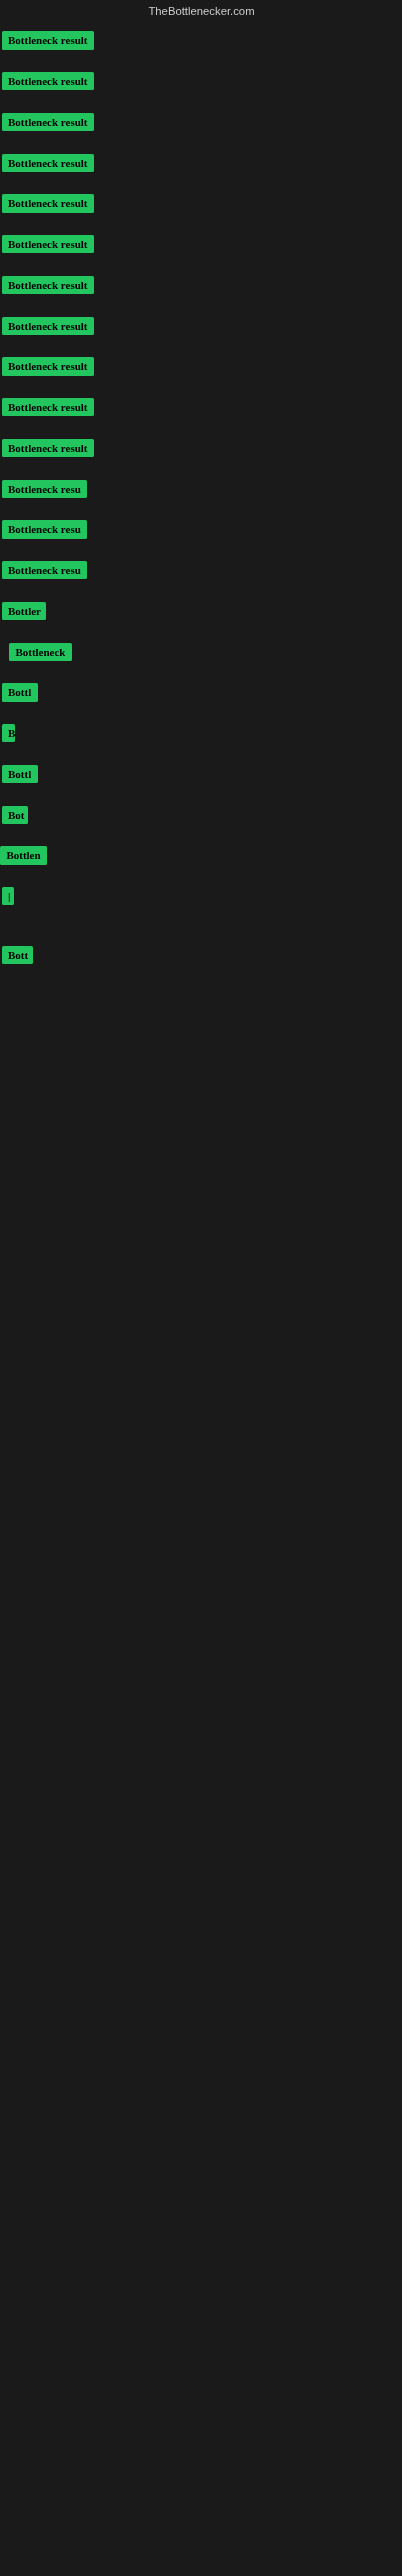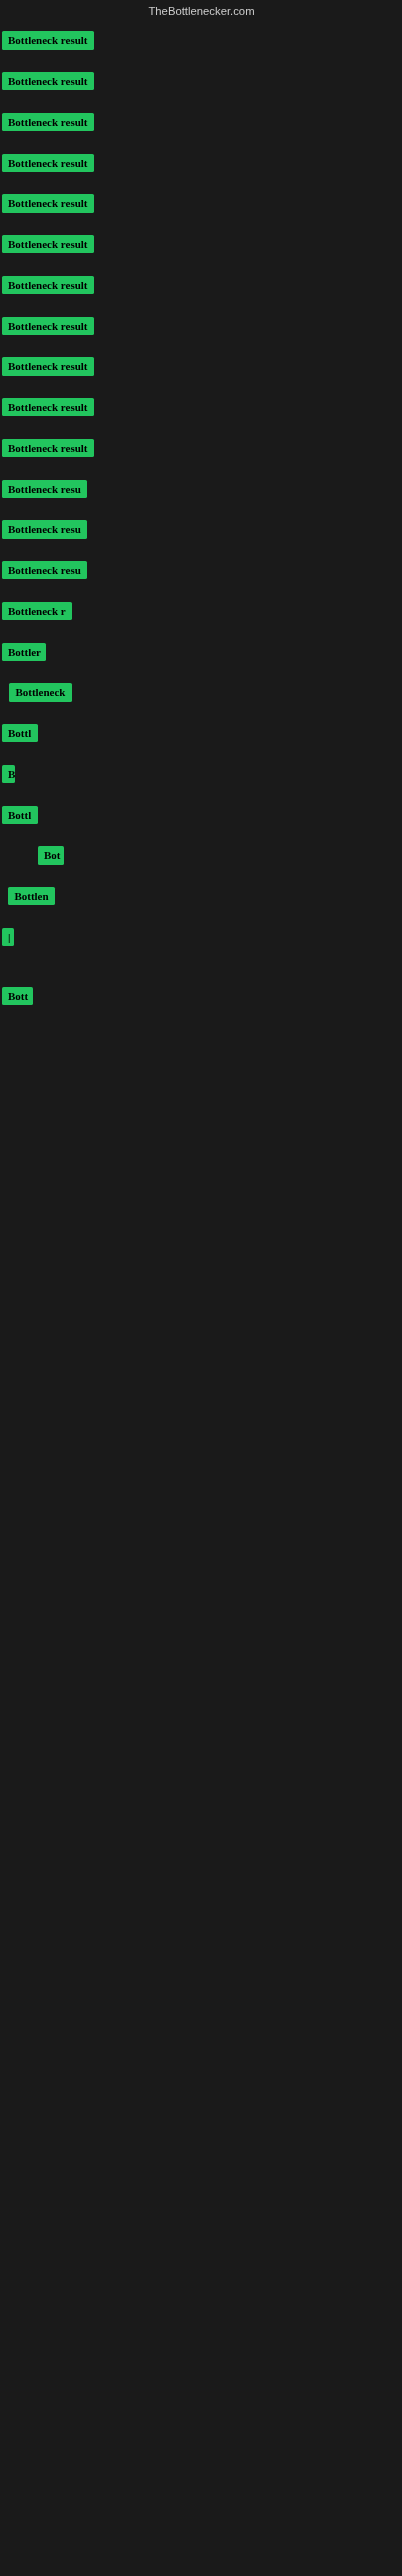--- a/index.html
+++ b/index.html
@@ -52,25 +52,24 @@
     <div style="padding-top: 9.7px; padding-bottom: 9.7px; padding-left: 1.6px;"><span class="bottleneck-label" style="max-width: 122px;">Bottleneck result</span></div>
     <div style="padding-top: 9.7px; padding-bottom: 9.7px; padding-left: 1.6px;"><span class="bottleneck-label" style="max-width: 122px;">Bottleneck result</span></div>
     <div style="padding-top: 9.7px; padding-bottom: 9.7px; padding-left: 1.6px;"><span class="bottleneck-label" style="max-width: 121px;">Bottleneck result</span></div>
     <div style="padding-top: 9.7px; padding-bottom: 9.7px; padding-left: 1.6px;"><span class="bottleneck-label" style="max-width: 121px;">Bottleneck result</span></div>
     <div style="padding-top: 9.7px; padding-bottom: 9.7px; padding-left: 1.6px;"><span class="bottleneck-label" style="max-width: 119px;">Bottleneck result</span></div>
     <div style="padding-top: 9.7px; padding-bottom: 9.7px; padding-left: 1.6px;"><span class="bottleneck-label" style="max-width: 119px;">Bottleneck result</span></div>
     <div style="padding-top: 9.7px; padding-bottom: 9.7px; padding-left: 1.6px;"><span class="bottleneck-label" style="max-width: 119px;">Bottleneck result</span></div>
     <div style="padding-top: 9.7px; padding-bottom: 9.7px; padding-left: 1.6px;"><span class="bottleneck-label" style="max-width: 97px;">Bottleneck resu</span></div>
     <div style="padding-top: 9.7px; padding-bottom: 9.7px; padding-left: 1.6px;"><span class="bottleneck-label" style="max-width: 97px;">Bottleneck resu</span></div>
     <div style="padding-top: 9.7px; padding-bottom: 9.7px; padding-left: 1.6px;"><span class="bottleneck-label" style="max-width: 95px;">Bottleneck resu</span></div>
-    <div style="padding-top: 9.7px; padding-bottom: 9.7px; padding-left: 1.6px;"><span class="bottleneck-label" style="max-width: 76px;">Bottleneck r</span></div>
     <div style="padding-top: 9.7px; padding-bottom: 9.7px; padding-left: 1.6px;"><span class="bottleneck-label" style="max-width: 44px;">Bottler</span></div>
     <div style="padding-top: 9.7px; padding-bottom: 9.7px; padding-left: 9px;"><span class="bottleneck-label" style="max-width: 63px;">Bottleneck</span></div>
     <div style="padding-top: 9.7px; padding-bottom: 9.7px; padding-left: 1.6px;"><span class="bottleneck-label" style="max-width: 39px;">Bottl</span></div>
     <div style="padding-top: 9.7px; padding-bottom: 9.7px; padding-left: 1.6px;"><span class="bottleneck-label" style="max-width: 13px;">B</span></div>
     <div style="padding-top: 9.7px; padding-bottom: 9.7px; padding-left: 1.6px;"><span class="bottleneck-label" style="max-width: 39px;">Bottl</span></div>
-    <div style="padding-top: 9.7px; padding-bottom: 9.7px; padding-left: 1.6px;"><span class="bottleneck-label" style="max-width: 26px; margin-left: 36px;">Bot</span></div>
-    <div style="padding-top: 9.7px; padding-bottom: 9.7px; padding-left: 8px;"><span class="bottleneck-label" style="max-width: 48px;">Bottlen</span></div>
+    <div style="padding-top: 9.7px; padding-bottom: 9.7px; padding-left: 1.6px;"><span class="bottleneck-label" style="max-width: 26px;">Bot</span></div>
+    <div style="padding-top: 9.7px; padding-bottom: 9.7px; padding-left: 0;"><span class="bottleneck-label" style="max-width: 48px;">Bottlen</span></div>
     <div style="padding-top: 9.7px; padding-bottom: 9.7px; padding-left: 1.6px;"><span class="bottleneck-label" style="max-width: 8px;">|</span></div>
     <div style="padding-top: 9.7px; padding-bottom: 9.7px; padding-left: 1.6px;"><span class="bottleneck-label" style="max-width: 31px; margin-top: 18px;">Bott</span></div>
     <div style="height: 644px;"></div>
   </div>
 
 
 </body></html>

